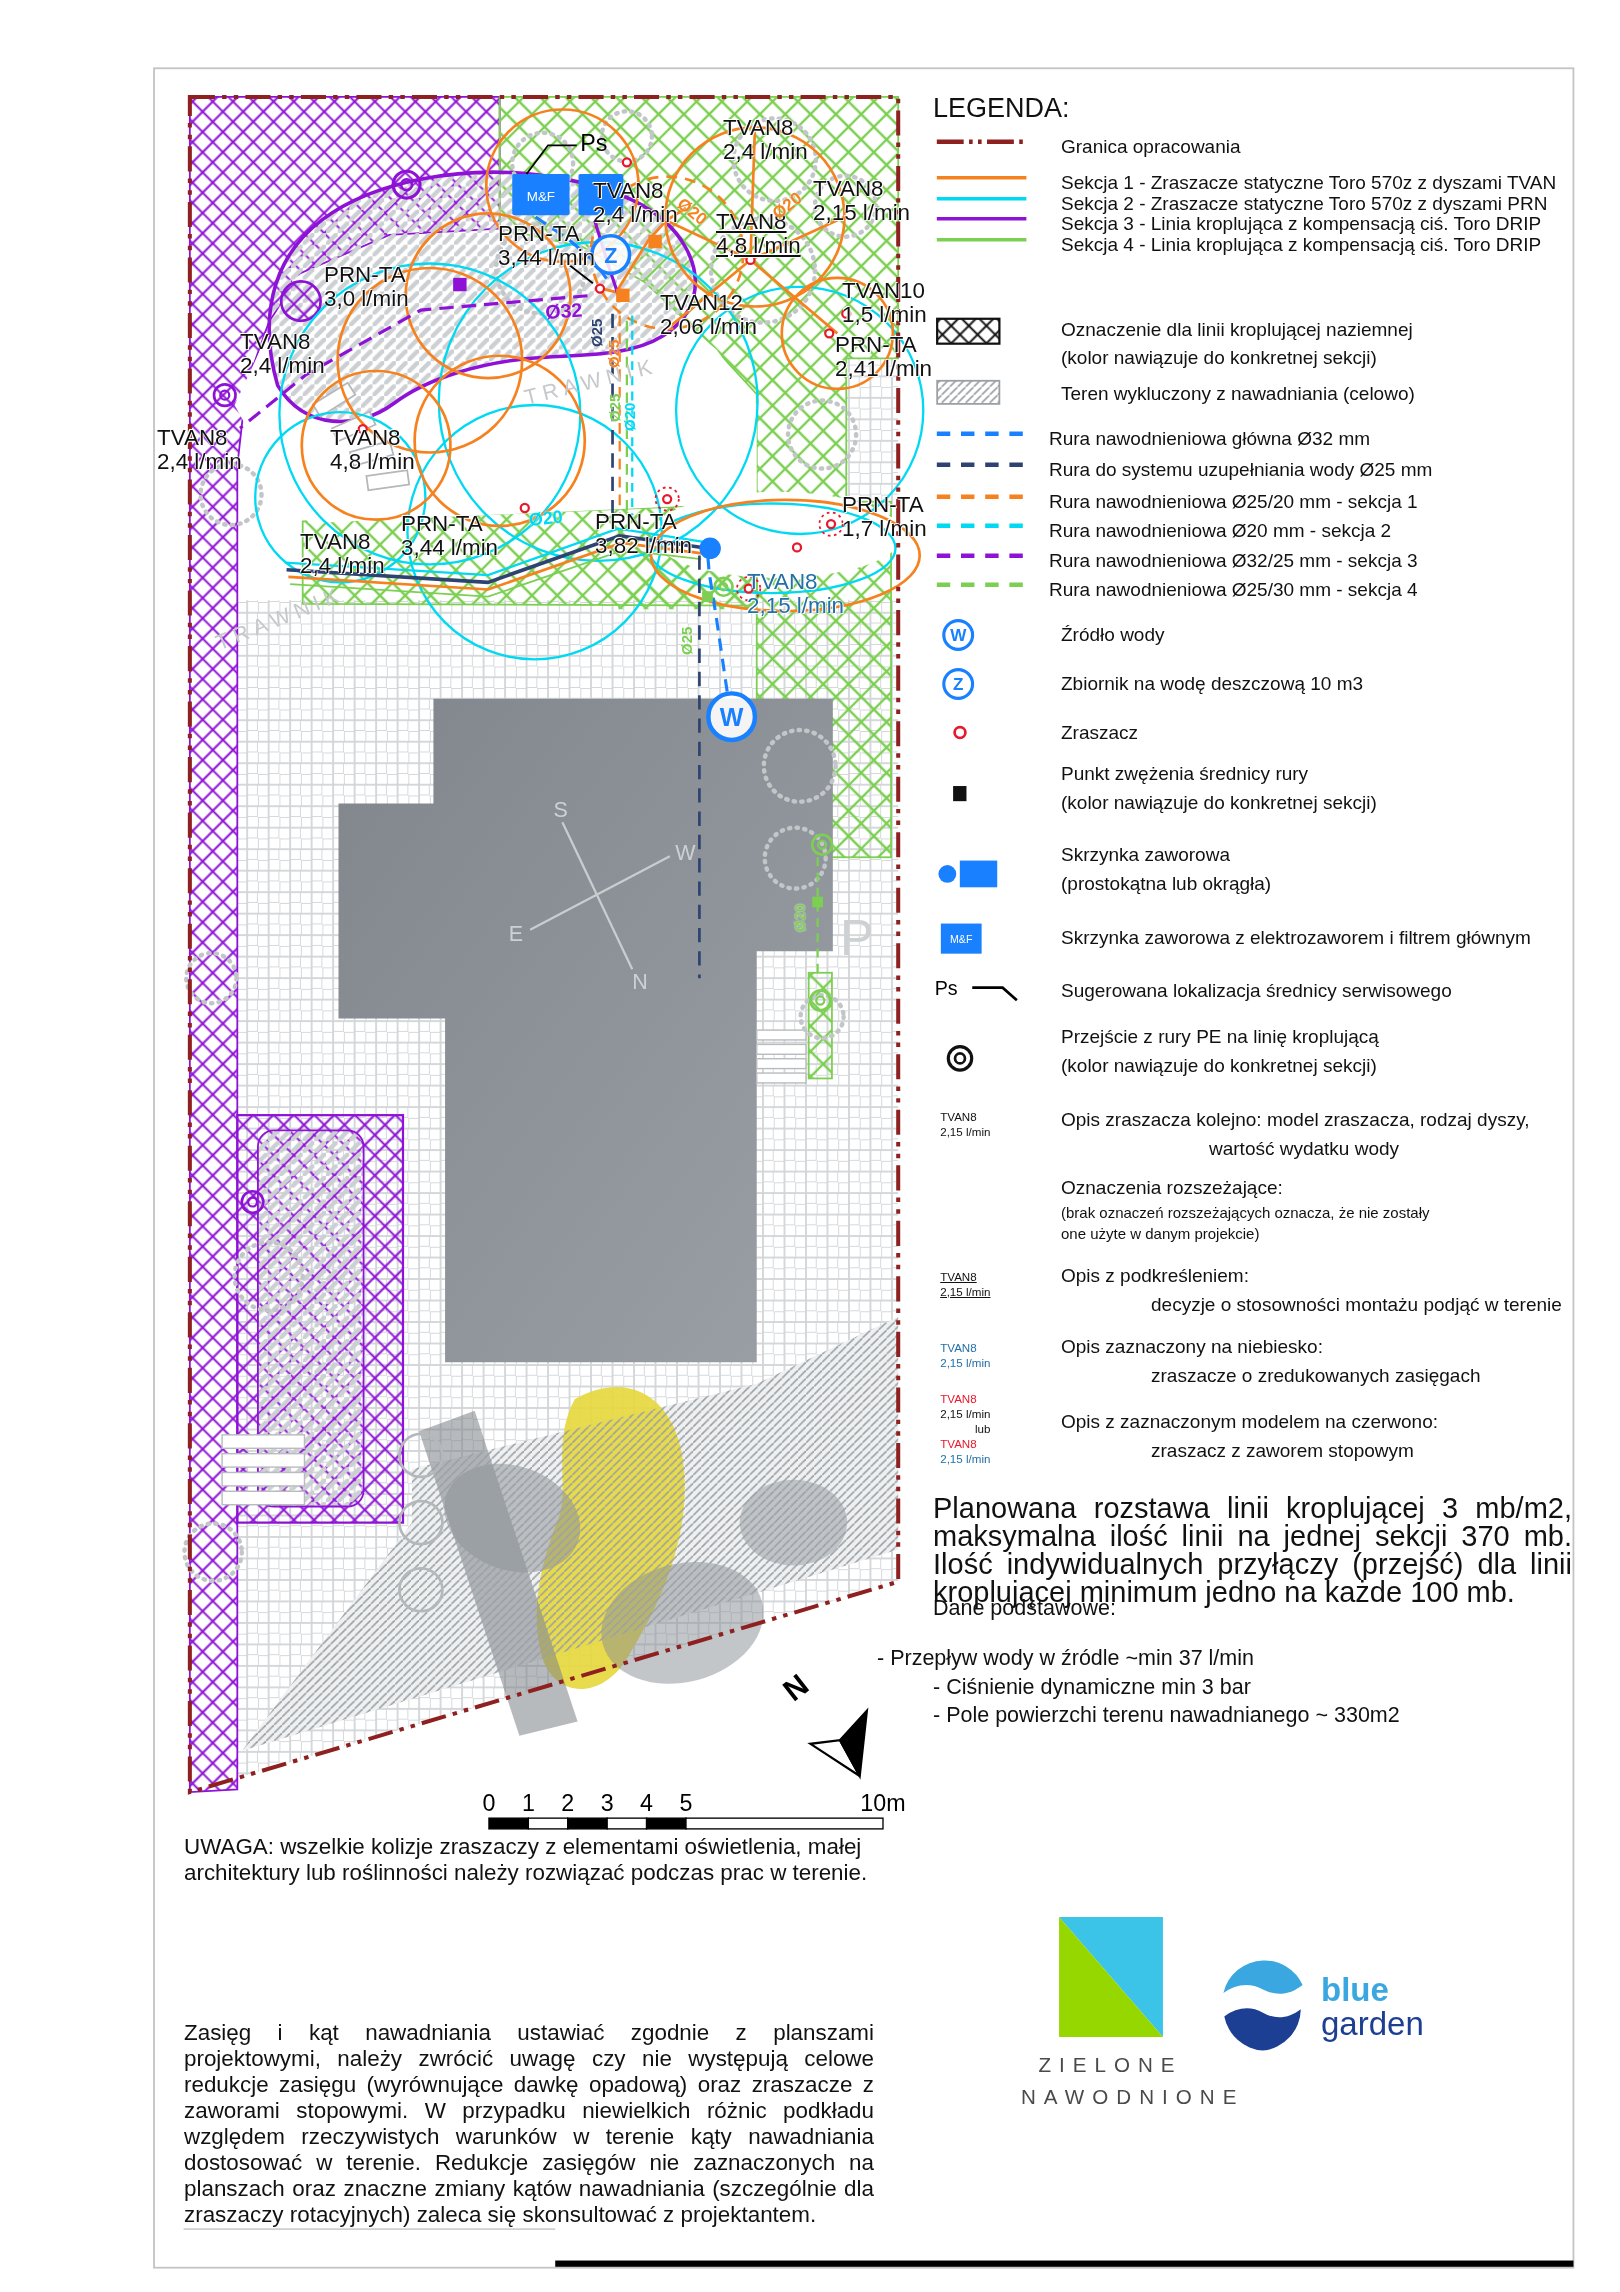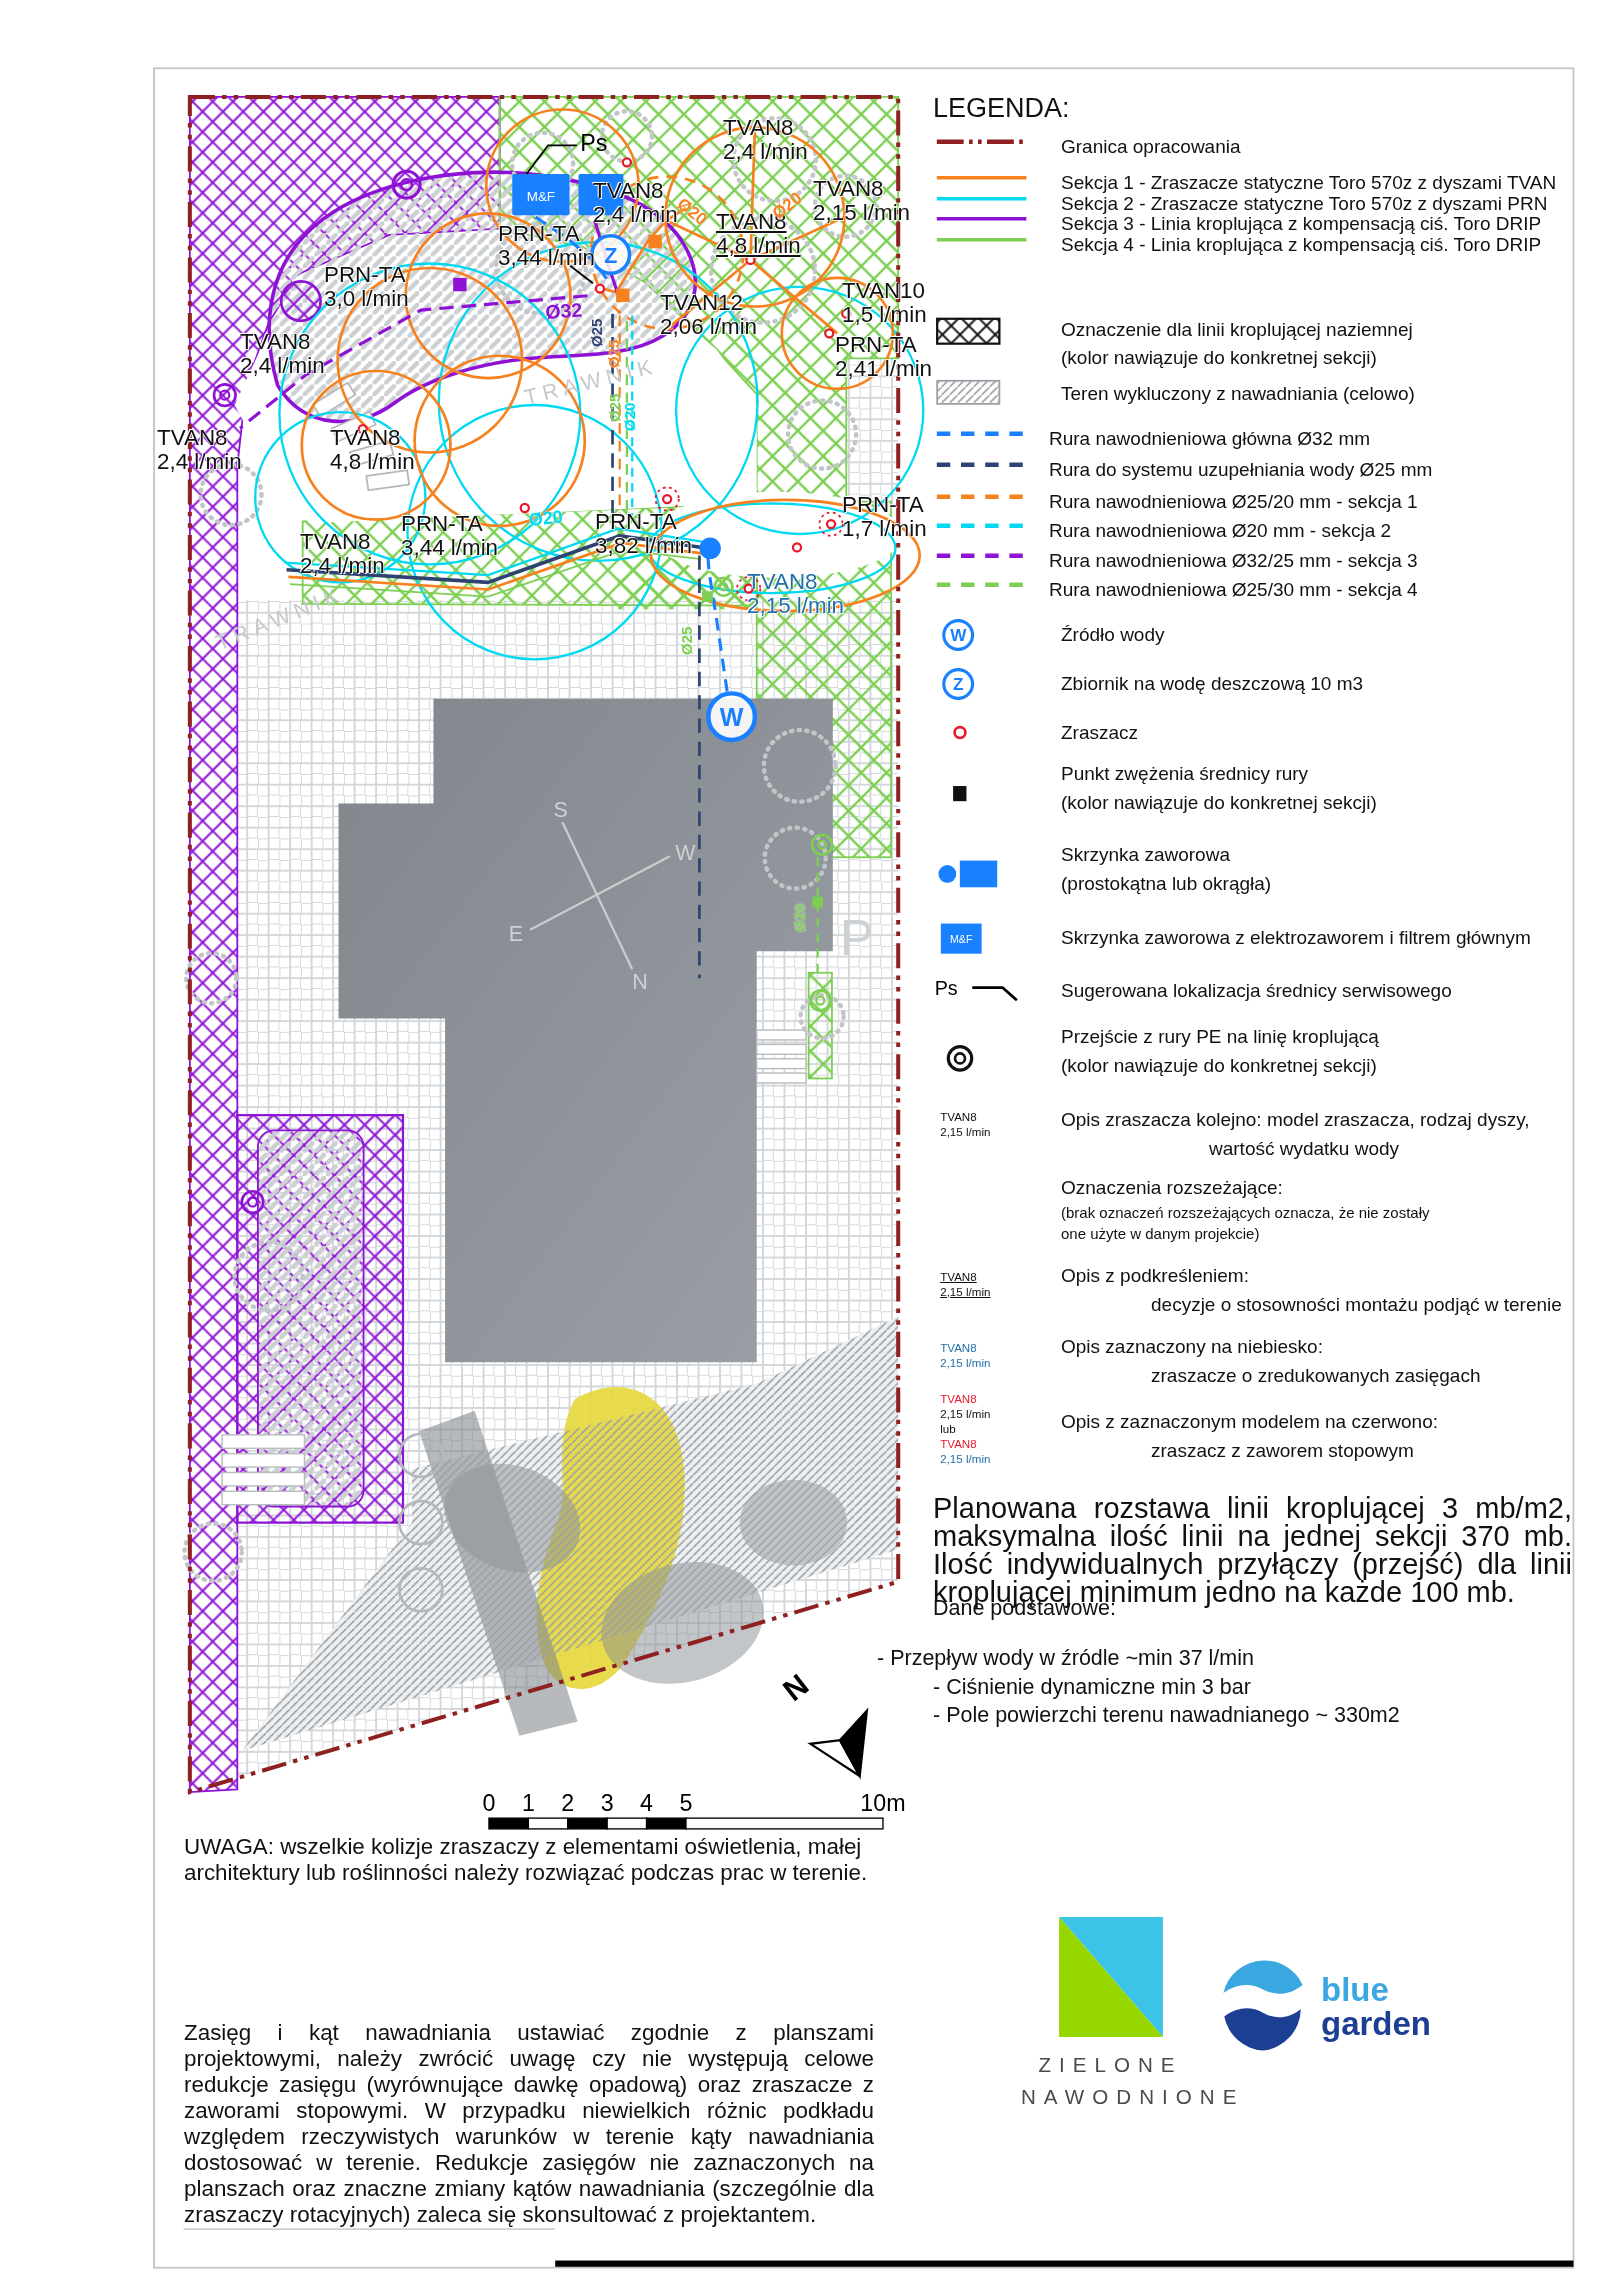--- a/index.html
+++ b/index.html
@@ -547,21 +547,21 @@
           <div>2,15 l/min</div>
         </div>
     <span class="txt">Opis zaznaczony na niebiesko:</span>
     <span class="txt2" style="top:29px;left:218px">zraszacze o zredukowanych zasięgach</span>
   </div>
 
   <div class="lrow" style="top:1411px">
     <div class="samp" style="top:-19.7px">
       <div style="color:#e8192c">TVAN8</div>
       <div>2,15 l/min</div>
-      <div style="text-align:left">lub</div>
+      <div style="text-align:right">lub</div>
       <div style="color:#e8192c">TVAN8</div>
       <div style="color:#2270a8">2,15 l/min</div>
         </div>
     <span class="txt">Opis z zaznaczonym modelem na czerwono:</span>
     <span class="txt2" style="top:29px;left:218px">zraszacz z zaworem stopowym</span>
   </div>
 </div>
 
 <div class="para" style="left:933px;top:1494px;width:639px;font-size:29px;line-height:28px">Planowana rozstawa linii kroplującej 3 mb/m2, maksymalna ilość linii na jednej sekcji 370 mb. Ilość indywidualnych przyłączy (przejść) dla linii kroplującej minimum jedno na każde 100 mb.</div>
 <div style="position:absolute;left:933px;top:1596px;font-size:21.5px">Dane podstawowe:</div>
@@ -581,18 +581,18 @@
   <div style="font-size:20.6px;letter-spacing:8px;color:#4a4a4a;margin-top:8px;white-space:nowrap">NAWODNIONE</div>
 </div>
 
 <div style="position:absolute;left:1218px;top:1957px">
   <svg width="90" height="99" style="vertical-align:middle" viewBox="0 0 100 110">
     <path d="M50,4 A46,46 0 0 0 6,40 C20,30 35,28 50,36 C65,44 80,42 94,31 A46,46 0 0 0 50,4 Z" fill="#3aa7e0"></path>
     <path d="M7,66 C21,56 36,54 50,62 C64,70 79,68 92,58 A47,47 0 0 1 50,104 A47,47 0 0 1 7,66 Z" fill="#1d3f93"></path>
   </svg>
   <div style="display:inline-block;vertical-align:middle;margin-left:9px;line-height:34px">
     <div style="font-size:33px;font-weight:bold;color:#3aa7e0">blue</div>
-    <div style="font-size:33px;font-weight:bold;color:#1d3f93">garden</div>
+    <div style="font-size:33px;font-weight:normal;color:#1d3f93">garden</div>
   </div>
 </div>
 
 </div>
 
 
 </body></html>

